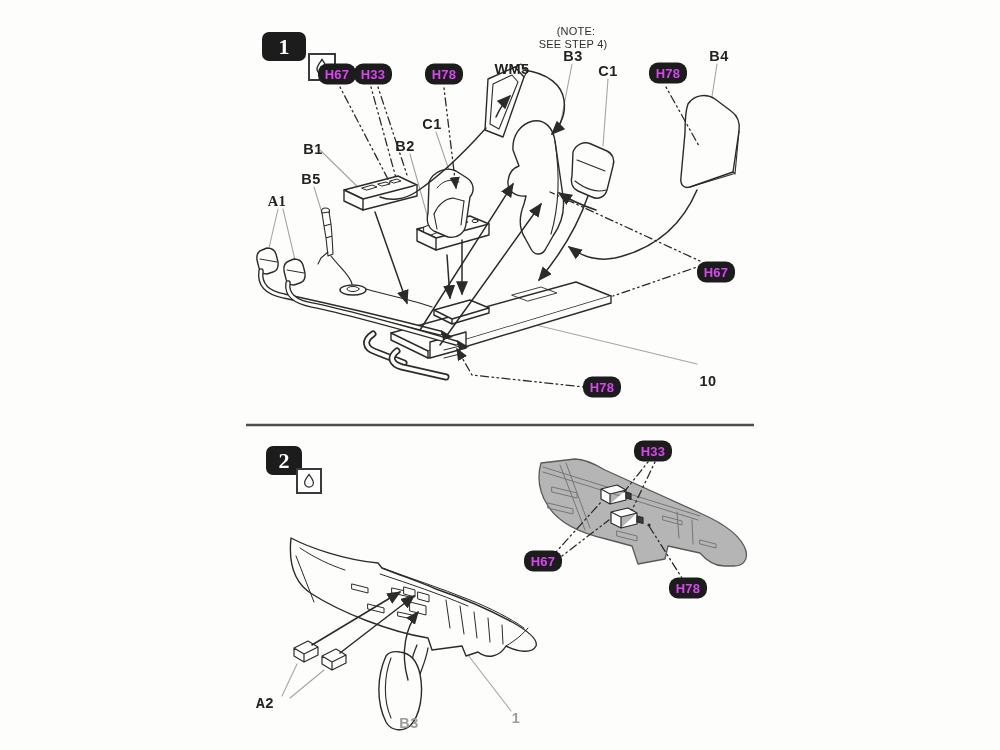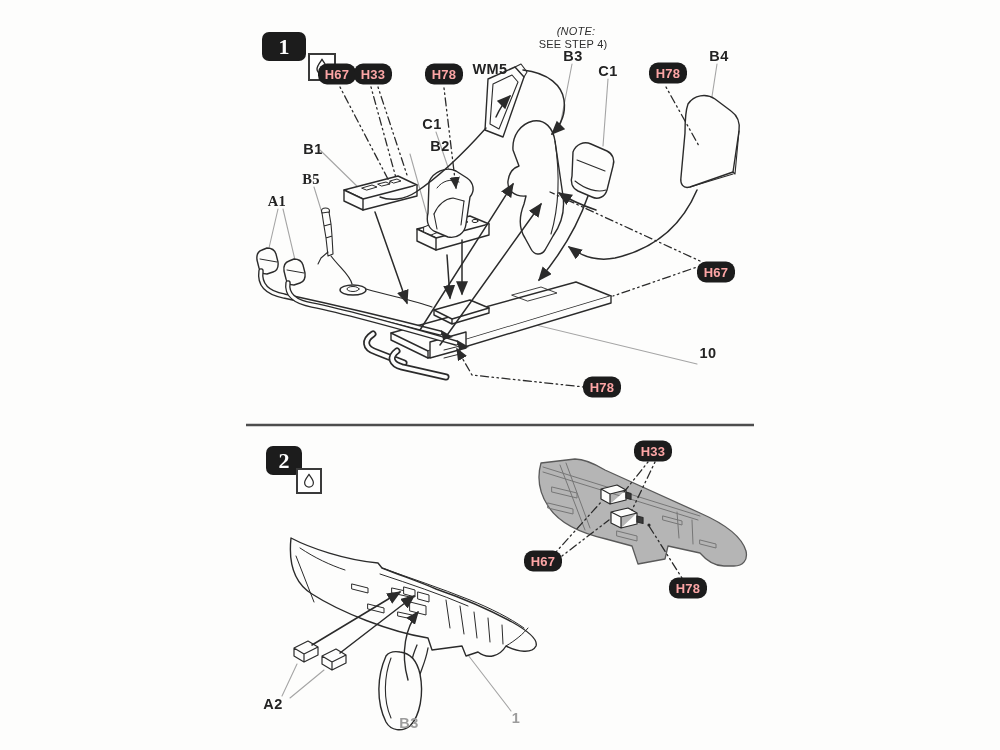--- a/index.html
+++ b/index.html
@@ -13,21 +13,21 @@
     display:flex;align-items:center;justify-content:center;
     font-family:"Liberation Serif",serif;font-weight:bold;font-size:22px;
     box-shadow:0 0 0 1px #1c1c1c;
   }
   .drop-box{
     position:absolute;background:#fff;border:2px solid #3a3a3a;
     display:flex;align-items:center;justify-content:center;
   }
   .paint-badge{
     position:absolute;transform:translate(-50%,-50%);
-    background:#1c1c1c;color:#fca5a5;border-radius:9px;
+    background:#1c1c1c;color:#d946ef;border-radius:9px;
     padding:4px 6px;min-width:26px;text-align:center;
     font-weight:bold;font-size:13px;letter-spacing:0.2px;line-height:1;
   }
   .part-label{
     position:absolute;transform:translate(-50%,-50%);
     color:#232323;font-weight:bold;font-size:14.5px;letter-spacing:0.4px;
     white-space:nowrap;line-height:1;
   }
   .part-label.muted{color:#9c9c9c;}
   .note-text{
@@ -239,51 +239,51 @@
 
   <div class="step-badge" style="left:263px;top:33px;width:42px;height:27px;">
     <span>1</span>
   </div>
   <div class="drop-box" style="left:308px;top:53px;width:24px;height:24px;">
     <svg width="16" height="18" viewBox="0 0 16 18">
       <path d="M8,1.5 C10.5,5 13,8 13,11 a5,5 0 1,1 -10,0 C3,8 5.5,5 8,1.5 Z" fill="none" stroke="#2b2b2b" stroke-width="1.4"></path>
     </svg>
   </div>
 
-  <div class="note-text" style="left:576px;top:31px;font-style:italic;">(NOTE:</div>
+  <div class="note-text" style="left:576px;top:31px;">(NOTE:</div>
   <div class="note-text" style="left:573px;top:44px;">SEE STEP 4)</div>
 
   <div class="paint-badge" style="left:337px;top:74px;">H67</div>
   <div class="paint-badge" style="left:373px;top:74px;">H33</div>
   <div class="paint-badge" style="left:444px;top:74px;">H78</div>
   <div class="paint-badge" style="left:668px;top:73px;">H78</div>
   <div class="paint-badge" style="left:716px;top:272px;">H67</div>
   <div class="paint-badge" style="left:602px;top:387px;">H78</div>
 
   <div class="part-label" style="left:313px;top:149px;">B1</div>
-  <div class="part-label" style="left:405px;top:146px;margin-left:35px;">B2</div>
-  <div class="part-label" style="left:311px;top:179px;font-family:Liberation Serif, serif;">B5</div>
+  <div class="part-label" style="left:405px;top:146px;">B2</div>
+  <div class="part-label" style="left:311px;top:179px;">B5</div>
   <div class="part-label" style="left:277px;top:201px;font-family:Liberation Serif, serif;">A1</div>
   <div class="part-label" style="left:432px;top:124px;">C1</div>
-  <div class="part-label" style="left:490px;top:69px;">WM5</div>
+  <div class="part-label" style="left:512px;top:69px;">WM5</div>
   <div class="part-label" style="left:573px;top:56px;">B3</div>
   <div class="part-label" style="left:608px;top:71px;">C1</div>
   <div class="part-label" style="left:719px;top:56px;">B4</div>
-  <div class="part-label" style="left:708px;top:353px;text-align:center;">10</div>
+  <div class="part-label" style="left:708px;top:381px;text-align:center;">10</div>
 
   <div class="step-badge" style="left:267px;top:447px;width:34px;height:27px;">
     <span>2</span>
   </div>
   <div class="drop-box" style="left:296px;top:468px;width:22px;height:22px;">
     <svg width="14" height="16" viewBox="0 0 16 18">
       <path d="M8,1.5 C10.5,5 13,8 13,11 a5,5 0 1,1 -10,0 C3,8 5.5,5 8,1.5 Z" fill="none" stroke="#2b2b2b" stroke-width="1.4"></path>
     </svg>
   </div>
 
   <div class="paint-badge" style="left:653px;top:451px;">H33</div>
   <div class="paint-badge" style="left:543px;top:561px;">H67</div>
   <div class="paint-badge" style="left:688px;top:588px;">H78</div>
 
-  <div class="part-label" style="left:273px;top:704px;">A2</div>
+  <div class="part-label" style="left:265px;top:704px;font-family:Liberation Mono, monospace;">A2</div>
   <div class="part-label muted" style="left:409px;top:723px;">B3</div>
   <div class="part-label muted" style="left:516px;top:718px;">1</div>
 
 </div>
 
 </body></html>

